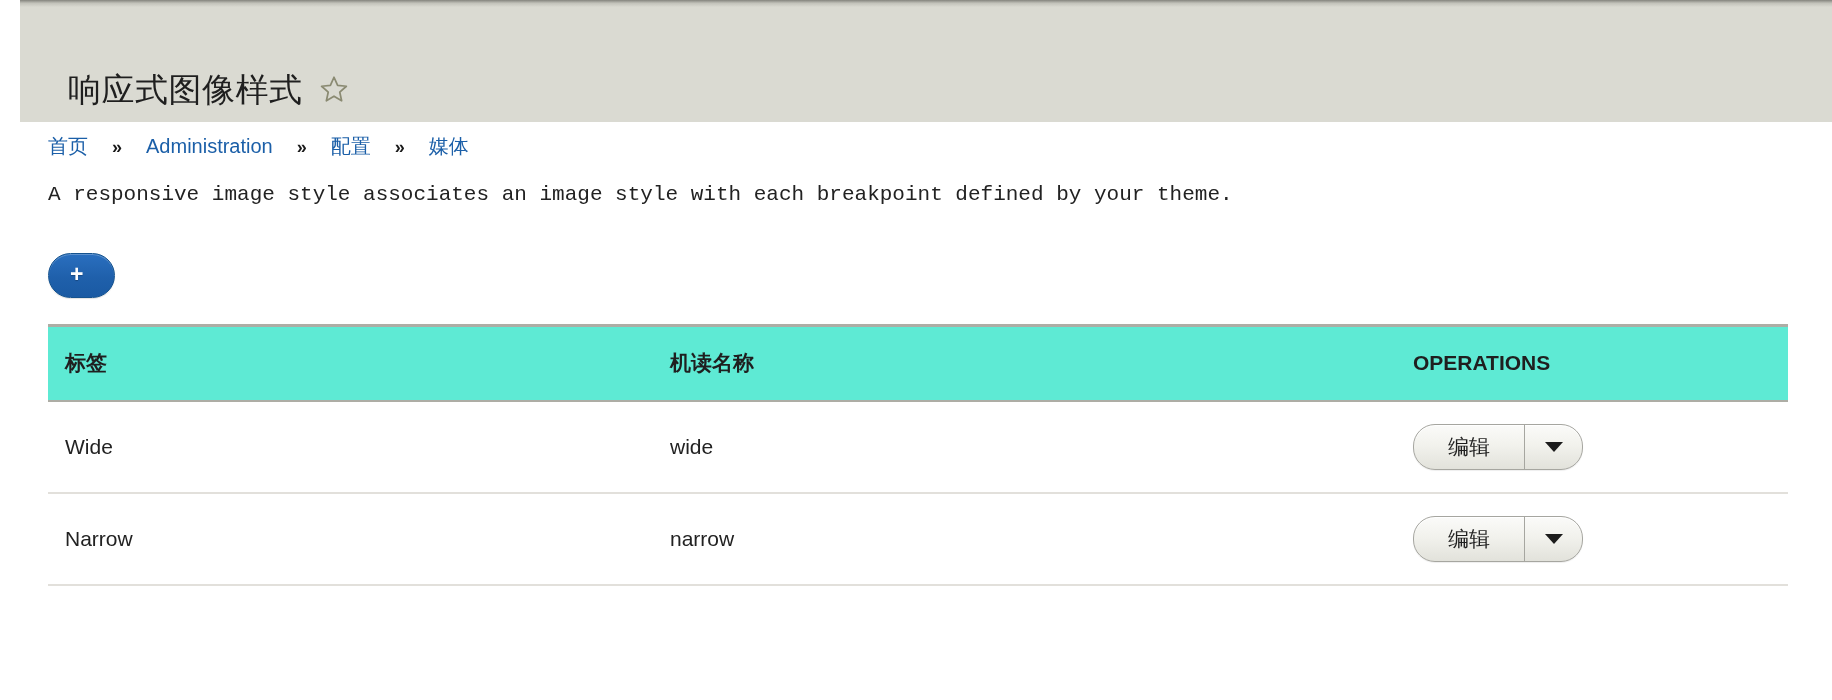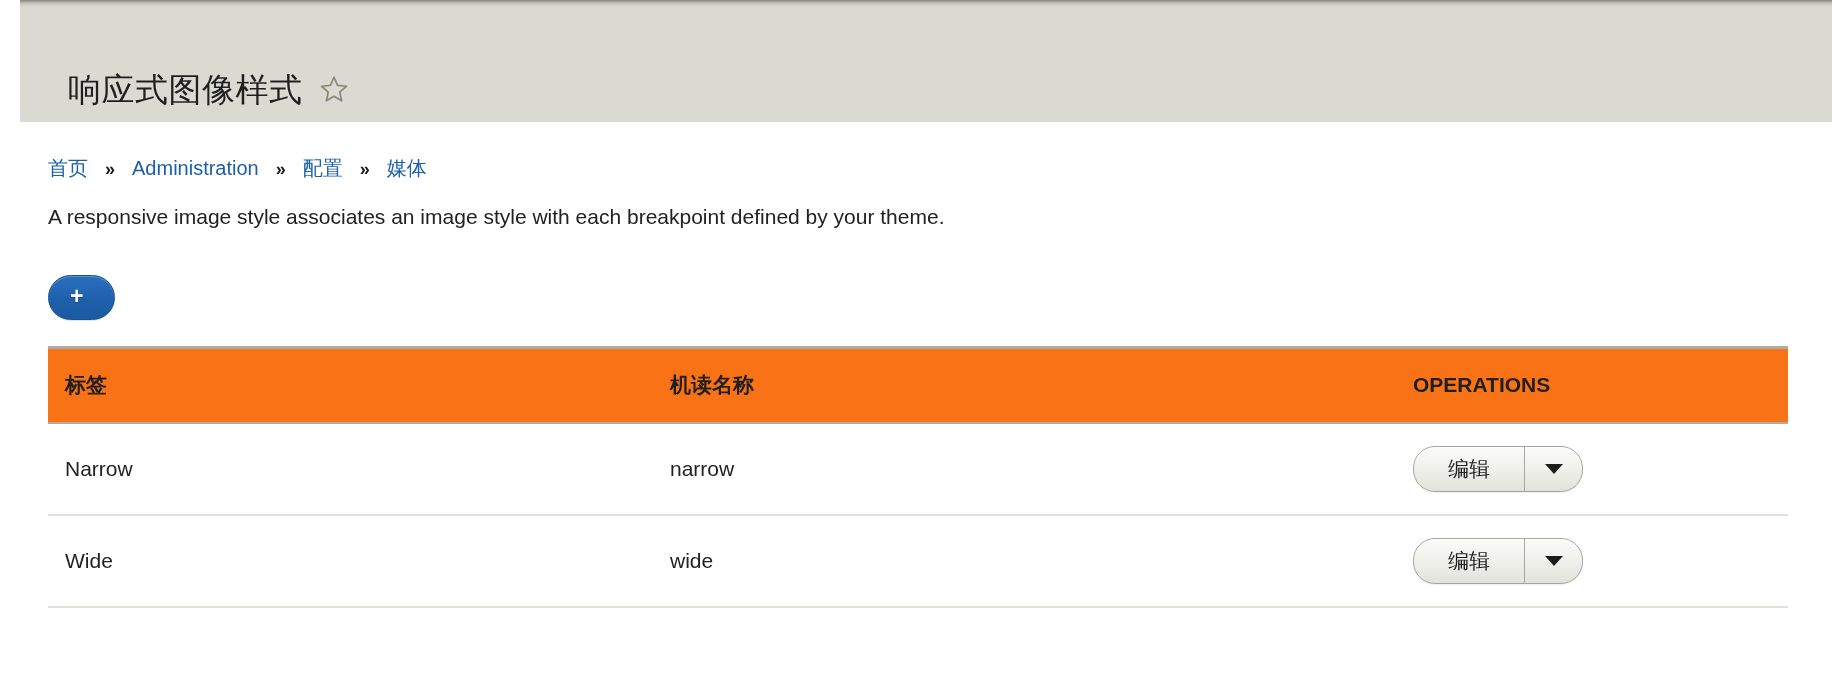--- a/index.html
+++ b/index.html
@@ -58,46 +58,47 @@
   .star-icon svg { display: block; }
 
   
   .content {
     position: relative;
     padding: 0 48px;
     box-sizing: border-box;
   }
 
   .breadcrumb {
-    margin-top: 34px;
+    margin-top: 12px;
     font-size: 20px;
     line-height: 1.2;
     white-space: nowrap;
     display: flex;
     align-items: baseline;
-    gap: 8px;
+    gap: 15px;
   }
   .crumb-link {
     color: #1b5fa8;
     text-decoration: none;
     cursor: pointer;
   }
   .crumb-sep {
     color: #1a1a1a;
     font-weight: 700;
     padding: 0 9px;
     font-size: 18px;
   }
 
   .description {
     margin-top: 22px;
     font-size: 21px;
     line-height: 1.3;
     color: #222222;
     white-space: nowrap;
+    font-family: Liberation Mono, monospace;
   }
 
   .add-button {
     display: inline-flex;
     align-items: center;
     margin-top: 24px;
     padding: 9px 23px 11px 21px;
     background: linear-gradient(to bottom, #2a6fbf 0%, #1f60ab 55%, #1a5aa3 100%);
     border: 1px solid #15538f;
     border-radius: 24px;
@@ -118,21 +119,21 @@
   }
 
   
   .styles-table {
     margin-top: 26px;
     width: 1740px;
     border-collapse: collapse;
     table-layout: fixed;
   }
   .styles-table thead th {
-    background: #f97316;
+    background: #5eead4;
     border-top: 3px solid #adada5;
     border-bottom: 2px solid #adada5;
     font-size: 21px;
     font-weight: 700;
     color: #1f1f1f;
     text-align: left;
     padding: 22px 0 23px 17px;
     box-sizing: border-box;
   }
   .styles-table thead th.col-ops {
@@ -241,44 +242,44 @@
   
   <table class="styles-table">
     <thead>
       <tr>
         <th class="col-label">标签</th>
         <th class="col-machine">机读名称</th>
         <th class="col-ops">OPERATIONS</th>
       </tr>
     </thead>
     <tbody>
+      <tr>
+        <td>Wide</td>
+        <td>wide</td>
+        <td class="cell-ops">
+          <div class="ops-wrap">
+            <div class="dropbutton">
+              <button class="edit-action">编辑</button>
+              <div class="toggle-action">
+                <span class="caret-icon"></span>
+              </div>
+            </div>
+          </div>
+        </td>
+      </tr>
       <tr>
         <td>Narrow</td>
         <td>narrow</td>
         <td class="cell-ops">
           <div class="ops-wrap">
             <div class="dropbutton">
               <button class="edit-action">编辑</button>
               <div class="toggle-action">
                 <span class="caret-icon"></span>
               </div>
             </div>
           </div>
         </td>
       </tr>
-      <tr>
-        <td>Wide</td>
-        <td>wide</td>
-        <td class="cell-ops">
-          <div class="ops-wrap">
-            <div class="dropbutton">
-              <button class="edit-action">编辑</button>
-              <div class="toggle-action">
-                <span class="caret-icon"></span>
-              </div>
-            </div>
-          </div>
-        </td>
-      </tr>
     </tbody>
   </table>
 
 </div>
 
 </body></html>

